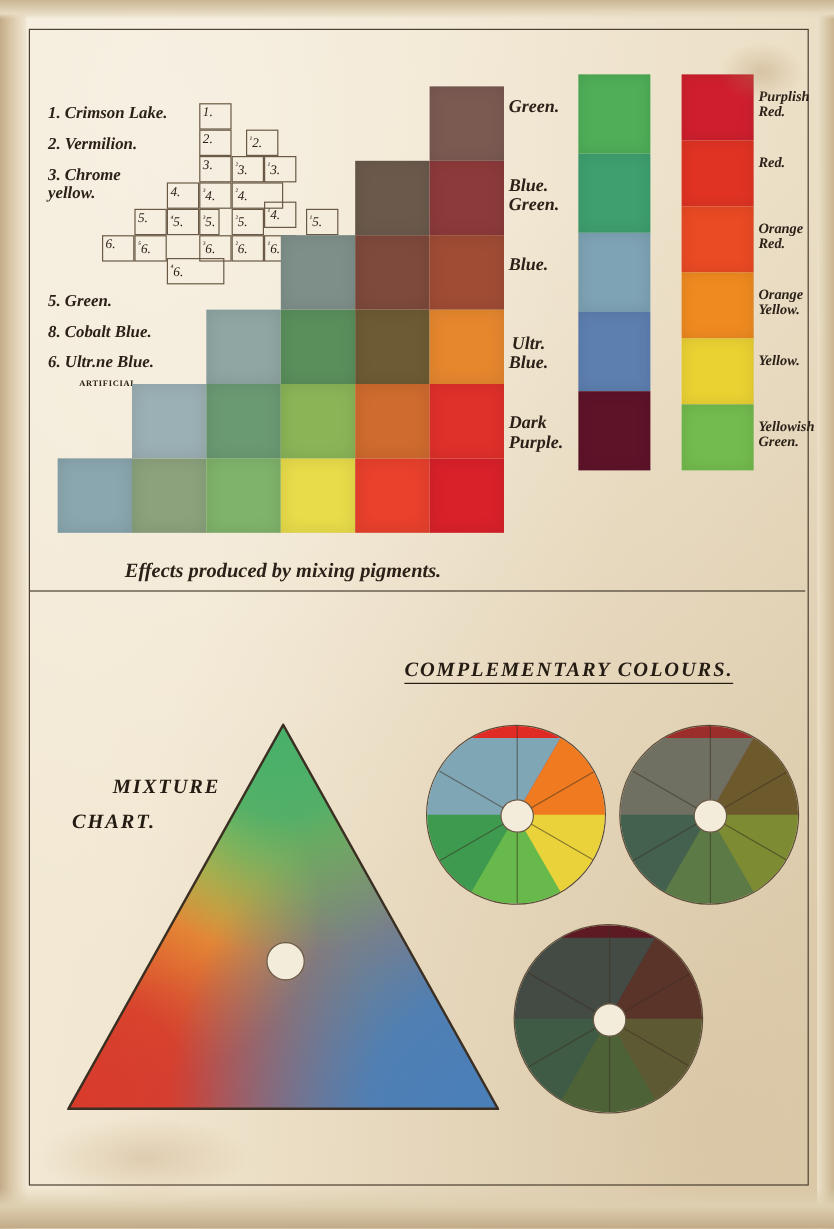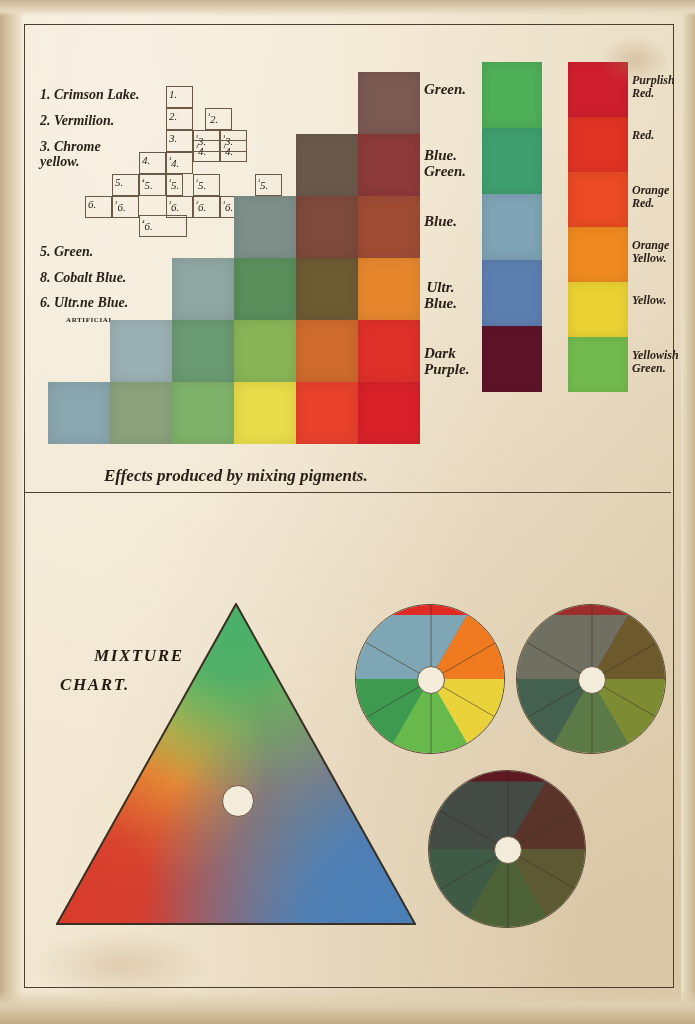--- a/index.html
+++ b/index.html
@@ -166,22 +166,22 @@
       <div class="lbl" style="left:40px;top:296px;font-size:14px;">6. Ultr.ne Blue.</div>
       <div class="lbl" style="left:66px;top:317px;font-size:7px;font-style:normal;letter-spacing:.6px;font-weight:bold;">ARTIFICIAL</div>
       <div class="key-cell" style="left:166px;top:86px;width:27px;height:22px;">1.</div>
       <div class="key-cell" style="left:166px;top:108px;width:27px;height:22px;">2.</div>
       <div class="key-cell" style="left:193px;top:108px;width:27px;height:22px;margin-left:12px;"><sup>¹</sup>2.</div>
       <div class="key-cell" style="left:166px;top:130px;width:27px;height:22px;">3.</div>
       <div class="key-cell" style="left:193px;top:130px;width:27px;height:22px;"><sup>²</sup>3.</div>
       <div class="key-cell" style="left:220px;top:130px;width:27px;height:22px;"><sup>¹</sup>3.</div>
       <div class="key-cell" style="left:139px;top:152px;width:27px;height:22px;">4.</div>
       <div class="key-cell" style="left:166px;top:152px;width:27px;height:22px;"><sup>³</sup>4.</div>
-      <div class="key-cell" style="left:193px;top:140px;width:27px;height:22px;"><sup>²</sup>4.</div>
-      <div class="key-cell" style="left:220px;top:140px;width:27px;height:22px;"><sup>¹</sup>4.</div>
+      <div class="key-cell" style="left:193px;top:152px;width:43px;height:22px;"><sup>²</sup>4.</div>
+      <div class="key-cell" style="left:220px;top:168px;width:27px;height:22px;"><sup>¹</sup>4.</div>
       <div class="key-cell" style="left:112px;top:174px;width:27px;height:22px;">5.</div>
       <div class="key-cell" style="left:139px;top:174px;width:27px;height:22px;"><sup>⁴</sup>5.</div>
       <div class="key-cell" style="left:166px;top:174px;width:17px;height:22px;"><sup>³</sup>5.</div>
       <div class="key-cell" style="left:193px;top:174px;width:27px;height:22px;"><sup>²</sup>5.</div>
       <div class="key-cell" style="left:220px;top:174px;width:27px;height:22px;margin-left:35px;"><sup>¹</sup>5.</div>
       <div class="key-cell" style="left:85px;top:196px;width:27px;height:22px;">6.</div>
       <div class="key-cell" style="left:112px;top:196px;width:27px;height:22px;"><sup>⁵</sup>6.</div>
       <div class="key-cell" style="left:139px;top:196px;width:48px;height:22px;margin-top:19px;"><sup>⁴</sup>6.</div>
       <div class="key-cell" style="left:166px;top:196px;width:27px;height:22px;"><sup>³</sup>6.</div>
       <div class="key-cell" style="left:193px;top:196px;width:27px;height:22px;"><sup>²</sup>6.</div>
@@ -230,20 +230,23 @@
 Red.</div>
       <div class="sw" style="left:568px;top:227px;width:60px;height:55px;background:#ef8a20;box-shadow:inset 0 0 12px rgba(0,0,0,0.10);"></div>
       <div class="lbl" style="left:632px;top:239px;font-size:12px;">Orange
 Yellow.</div>
       <div class="sw" style="left:568px;top:282px;width:60px;height:55px;background:#ead233;box-shadow:inset 0 0 12px rgba(0,0,0,0.10);"></div>
       <div class="lbl" style="left:632px;top:294px;font-size:12px;">Yellow.</div>
       <div class="sw" style="left:568px;top:337px;width:60px;height:55px;background:#73bb4e;box-shadow:inset 0 0 12px rgba(0,0,0,0.10);"></div>
       <div class="lbl" style="left:632px;top:349px;font-size:12px;">Yellowish
 Green.</div>
       <div class="caption" style="left:104px;top:466px;font-size:17px;">Effects produced by mixing pigments.</div>
+      <div class="heading" style="left:337px;top:548px;font-size:17px;">
+        <span class="ul">COMPLEMENTARY COLOURS.</span>
+      </div>
       <div class="heading" style="left:46px;top:646px;font-size:17px;margin-left:48px;">MIXTURE</div>
       <div class="heading" style="left:60px;top:675px;font-size:17px;">CHART.</div>
       <div style="position:absolute;left:56px;top:603px;width:360px;height:322px;">
         <div style="position:absolute;inset:0;-webkit-clip-path:polygon(50% 0%,100% 100%,0% 100%);clip-path:polygon(50% 0%,100% 100%,0% 100%);background:radial-gradient(circle at 50% 4%, #49b06a 0%, rgba(73,176,106,0.9) 18%, rgba(73,176,106,0) 50%),radial-gradient(circle at 97% 99%, #4a7fb8 0%, rgba(74,127,184,0.92) 20%, rgba(74,127,184,0) 56%),radial-gradient(circle at 3% 99%, #d93b2b 0%, rgba(217,59,43,0.92) 20%, rgba(217,59,43,0) 56%),radial-gradient(circle at 20% 48%, #f0d23f 0%, rgba(240,210,63,0.95) 16%, rgba(240,210,63,0) 42%),radial-gradient(circle at 55% 70%, #9a8660 0%, rgba(154,134,96,0.55) 26%, rgba(154,134,96,0) 62%),linear-gradient(165deg,#6fb45f 0%,#c0ac4b 32%,#b2745d 62%,#5f82b0 100%);"></div>
         <svg width="360" height="322" style="position:absolute;inset:0;pointer-events:none;">
           <polygon points="180,1 359,321 1,321" fill="none" stroke="#3a2f22" stroke-width="2"></polygon>
         </svg>
         <div style="position:absolute;left:166px;top:182px;width:30px;height:30px;background:#f4ecda;border:1px solid #6a5a45;border-radius:50%;"></div>
       </div>
       <div class="wheel" style="left:355px;top:604px;width:150px;height:150px;border:1px solid #5a4a38;box-sizing:border-box;">

